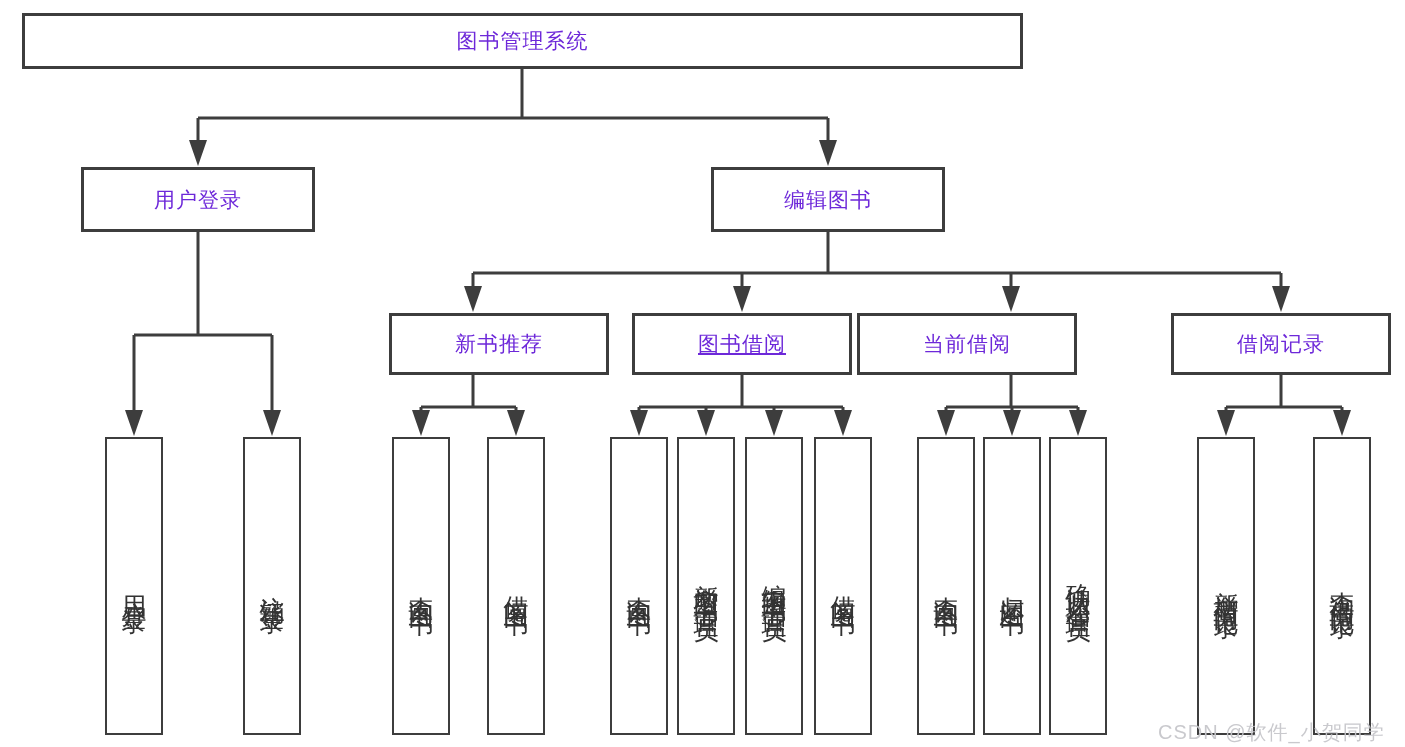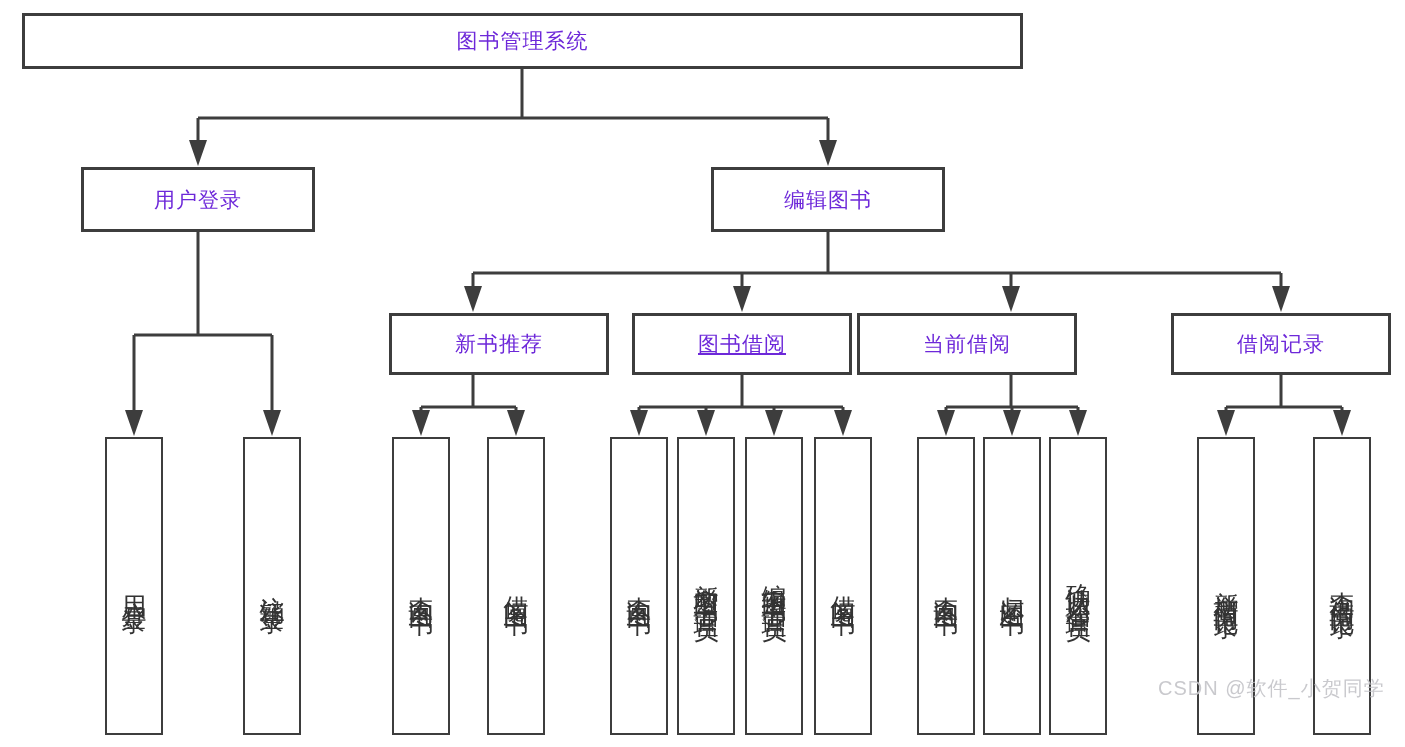--- a/index.html
+++ b/index.html
@@ -74,21 +74,21 @@
   #n-edit2     { left: 745px; }
   #n-b2        { left: 814px; }
   #n-q3        { left: 917px; }
   #n-ret3      { left: 983px; }
   #n-conf3     { left: 1049px; }
   #n-addrec    { left: 1197px; }
   #n-qrec      { left: 1313px; }
   #watermark {
     position: absolute;
     left: 1158px;
-    top: 675px;
+    top: 719px;
     font-size: 20px;
     color: rgba(198, 198, 202, 0.95);
     z-index: 5;
     white-space: nowrap;
     letter-spacing: 1px;
   }
 </style>
 </head>
 <body>
 

